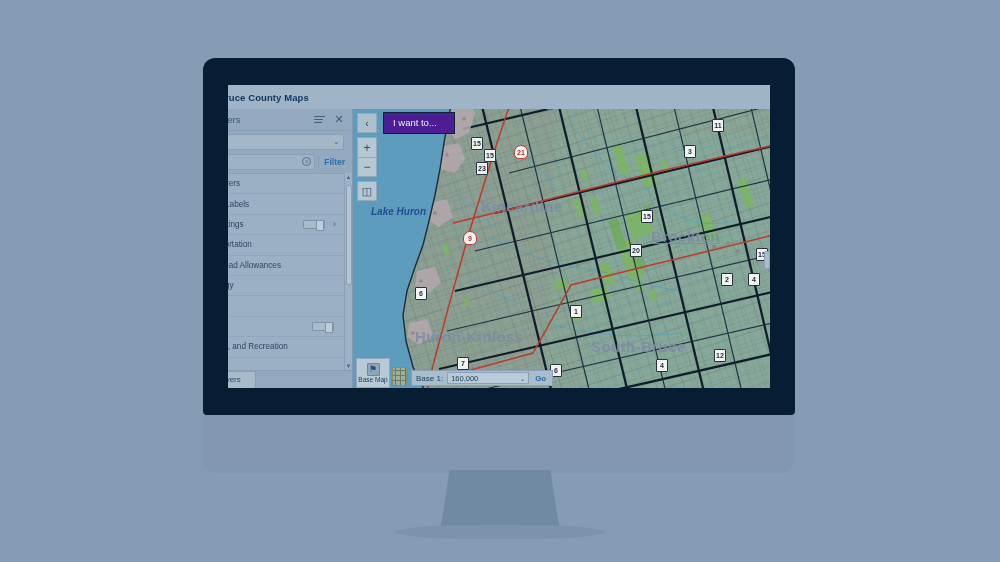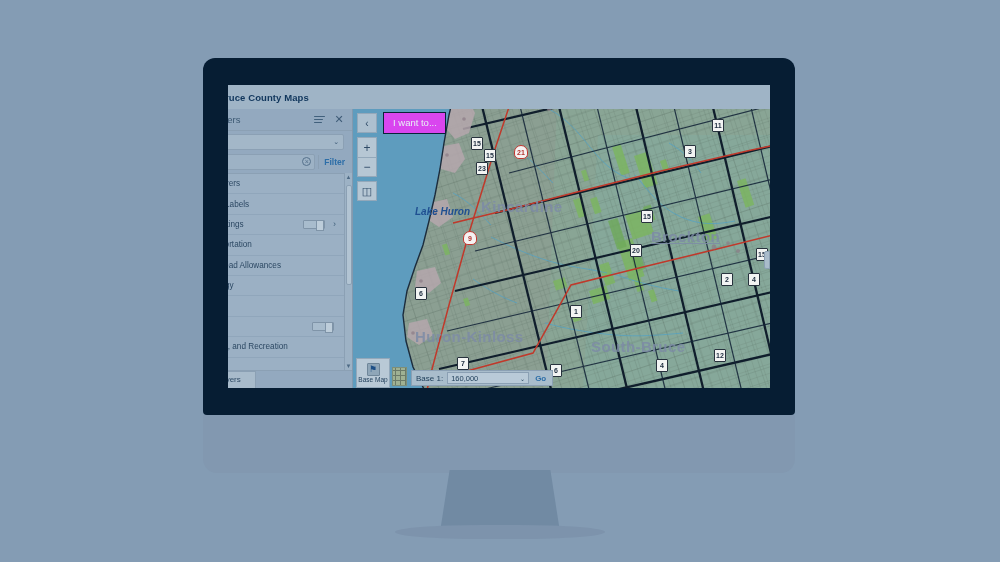--- a/index.html
+++ b/index.html
@@ -188,21 +188,21 @@
   #land {
     position: absolute; left: -10px; top: -14px; width: 470px; height: 340px;
   }
 
   .map-label {
     position: absolute; font-family: "Liberation Sans", sans-serif;
     pointer-events: none; white-space: nowrap;
   }
   #lbl-lake-huron {
     left: 18px; top: 97px; font-size: 10px; font-style: italic;
-    color: #1f4f91; font-weight: bold; margin-left: 44px;
+    color: #1f4f91; font-weight: bold;
   }
   .place-label {
     font-size: 15px; font-weight: bold; color: #7d8ba6;
     letter-spacing: .4px; opacity: .85;
   }
   #lbl-kincardine { left: 128px; top: 89px; }
   #lbl-brockton { left: 298px; top: 119px; text-decoration: underline; }
   #lbl-south-bruce { left: 238px; top: 229px; }
   #lbl-huron-kinloss { left: 62px; top: 219px; }
 
@@ -227,22 +227,22 @@
     width: 20px; height: 20px; background: #b6c7d4; border: 1px solid #93a8ba;
     display: flex; align-items: center; justify-content: center;
     color: #2e4a66; font-size: 12px; cursor: pointer; margin-bottom: 0;
   }
   #btn-collapse { background: #adc0cf; margin-bottom: 4px; font-size: 10px; }
   #btn-zoom-in { border-bottom: none; }
   #btn-bookmark { margin-top: 4px; font-size: 11px; }
 
   #iwantto-button {
     position: absolute; left: 30px; top: 3px; z-index: 7;
-    background: #d946ef; color: #e9f0f6;
-    font-size: 9.5px; padding: 4px 8px 5px 9px;
+    background: #4c1d95; color: #e9f0f6;
+    font-size: 9.5px; padding: 4px 17px 5px 9px;
     border: 1px solid #0a2339; cursor: pointer; white-space: nowrap;
   }
 
   
   #panel-handle {
     position: absolute; right: 0; top: 142px; width: 6px; height: 18px;
     background: #a9bccb; border: 1px solid #8ba0b4; border-radius: 2px 0 0 2px;
     z-index: 6; cursor: pointer;
   }
 

